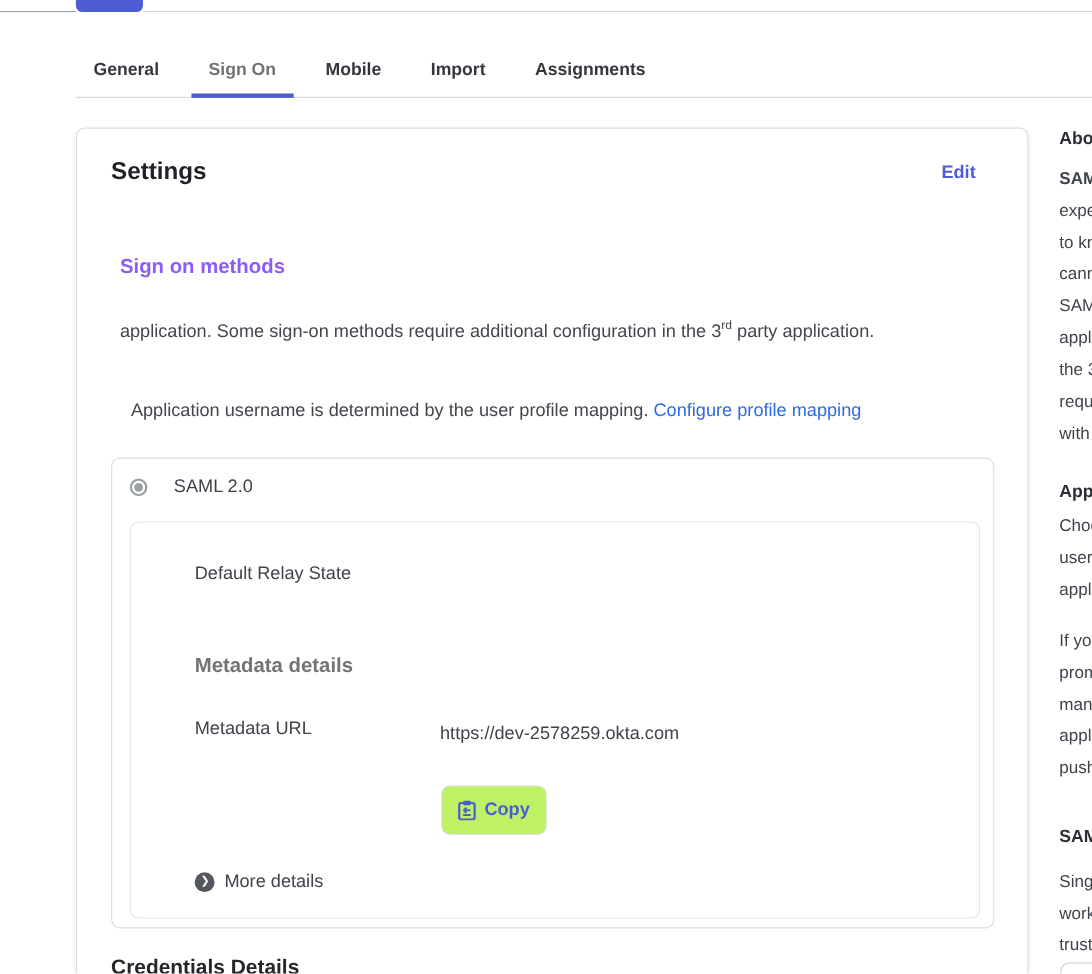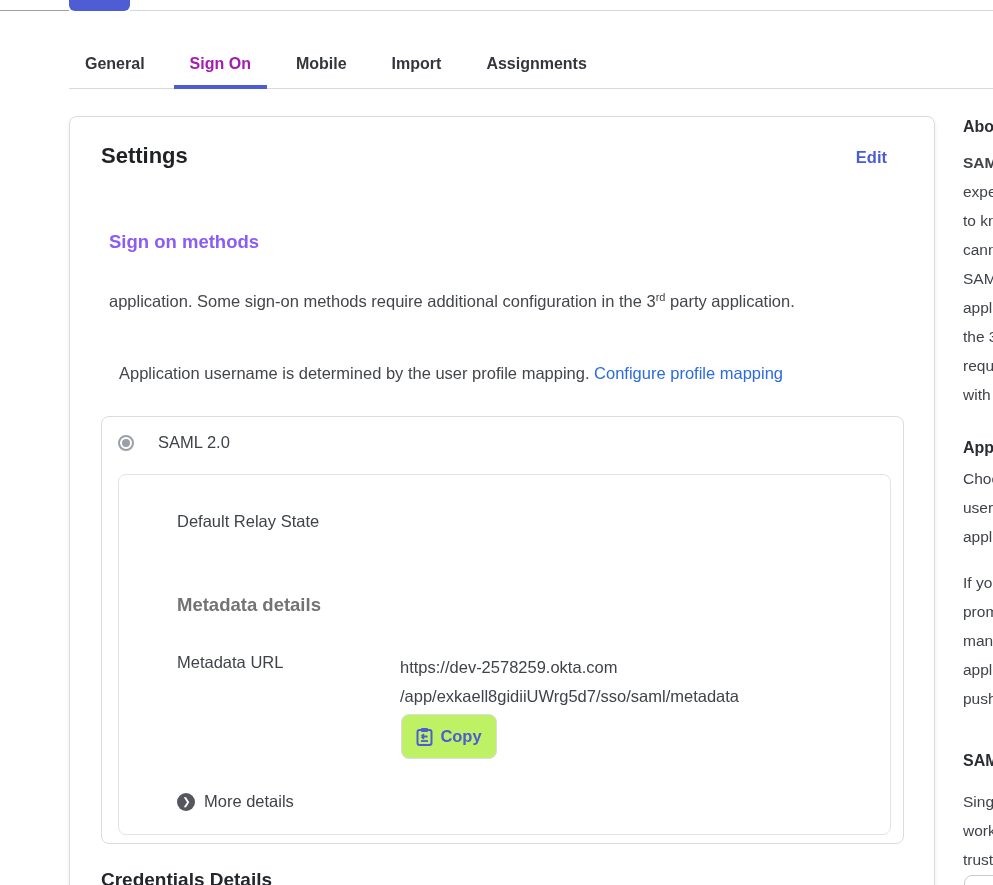--- a/index.html
+++ b/index.html
@@ -11,21 +11,21 @@
   .top-hairline-left { position:absolute; left:0; top:10px; width:69px; height:1px; background:#9aa0a7; }
   .top-hairline { position:absolute; left:130px; right:0; top:10px; height:1px; background:#d3d6db; }
   .top-blue-remnant { position:absolute; left:69px; top:0; width:61px; height:11px;
     background:#4f5dd5; border-radius:0 0 6px 6px; }
 
   
   .tab-bar { position:absolute; left:69px; right:0; top:40px; height:49px;
     border-bottom:1px solid #d6d9dd; display:flex; gap:13px; }
   .tab { position:relative; padding:0 16px; line-height:48px; font-size:16px; font-weight:600;
     color:#33363c; cursor:pointer; }
-  .tab.active { color:#a21caf; }
+  .tab.active { color:#737373; }
   .tab.active .tab-underline { position:absolute; left:0; right:0; bottom:-1px; height:4px; background:#4c5cd4; }
 
   
   .card { position:absolute; left:69px; top:116px; width:866px; height:840px; background:#fff;
     border:1px solid #d9dce1; border-radius:8px; box-shadow:0 2px 5px rgba(29,31,36,.07); }
   .card-title { position:absolute; left:31px; top:26px; font-size:22px; font-weight:600; color:#1f2126; }
   .edit-link { position:absolute; right:47px; top:31px; font-size:16.5px; font-weight:700;
     color:#4c5cd4; cursor:pointer; }
   .section-title { position:absolute; left:39px; top:114px; font-size:18.5px; font-weight:700; color:#8b5cf6; }
   .para1 { position:absolute; left:39px; top:170px; width:790px; font-size:16.5px; line-height:29px; color:#43464c; }
@@ -112,21 +112,20 @@
         </span>
       <span class="radio-label">SAML 2.0</span>
     </div>
 
     <div class="inner-box">
       <div class="relay-label">Default Relay State</div>
       <div class="meta-title">Metadata details</div>
       <div class="meta-url-label">Metadata URL</div>
       <div class="meta-url-value">
         <div>https://dev-2578259.okta.com</div>
-        <div>/app/exkaell8gidiiUWrg5d7/sso/saml/metadata</div>
       </div>
       <div class="copy-btn">
         <svg width="17" height="19" viewBox="0 0 17 19" fill="none">
           <rect x="1.5" y="3" width="14" height="15" rx="2" stroke="#4c5cd4" stroke-width="2"></rect>
           <rect x="5" y="1" width="7" height="4" rx="1" fill="#4c5cd4"></rect>
           <path d="M11.5 9.5 H5.5 M5.5 9.5 L8 7.2 M5.5 9.5 L8 11.8" stroke="#4c5cd4" stroke-width="1.8" fill="none"></path>
           <path d="M5 14 h7" stroke="#4c5cd4" stroke-width="1.8"></path>
         </svg>
         <span>Copy</span>
       </div>

